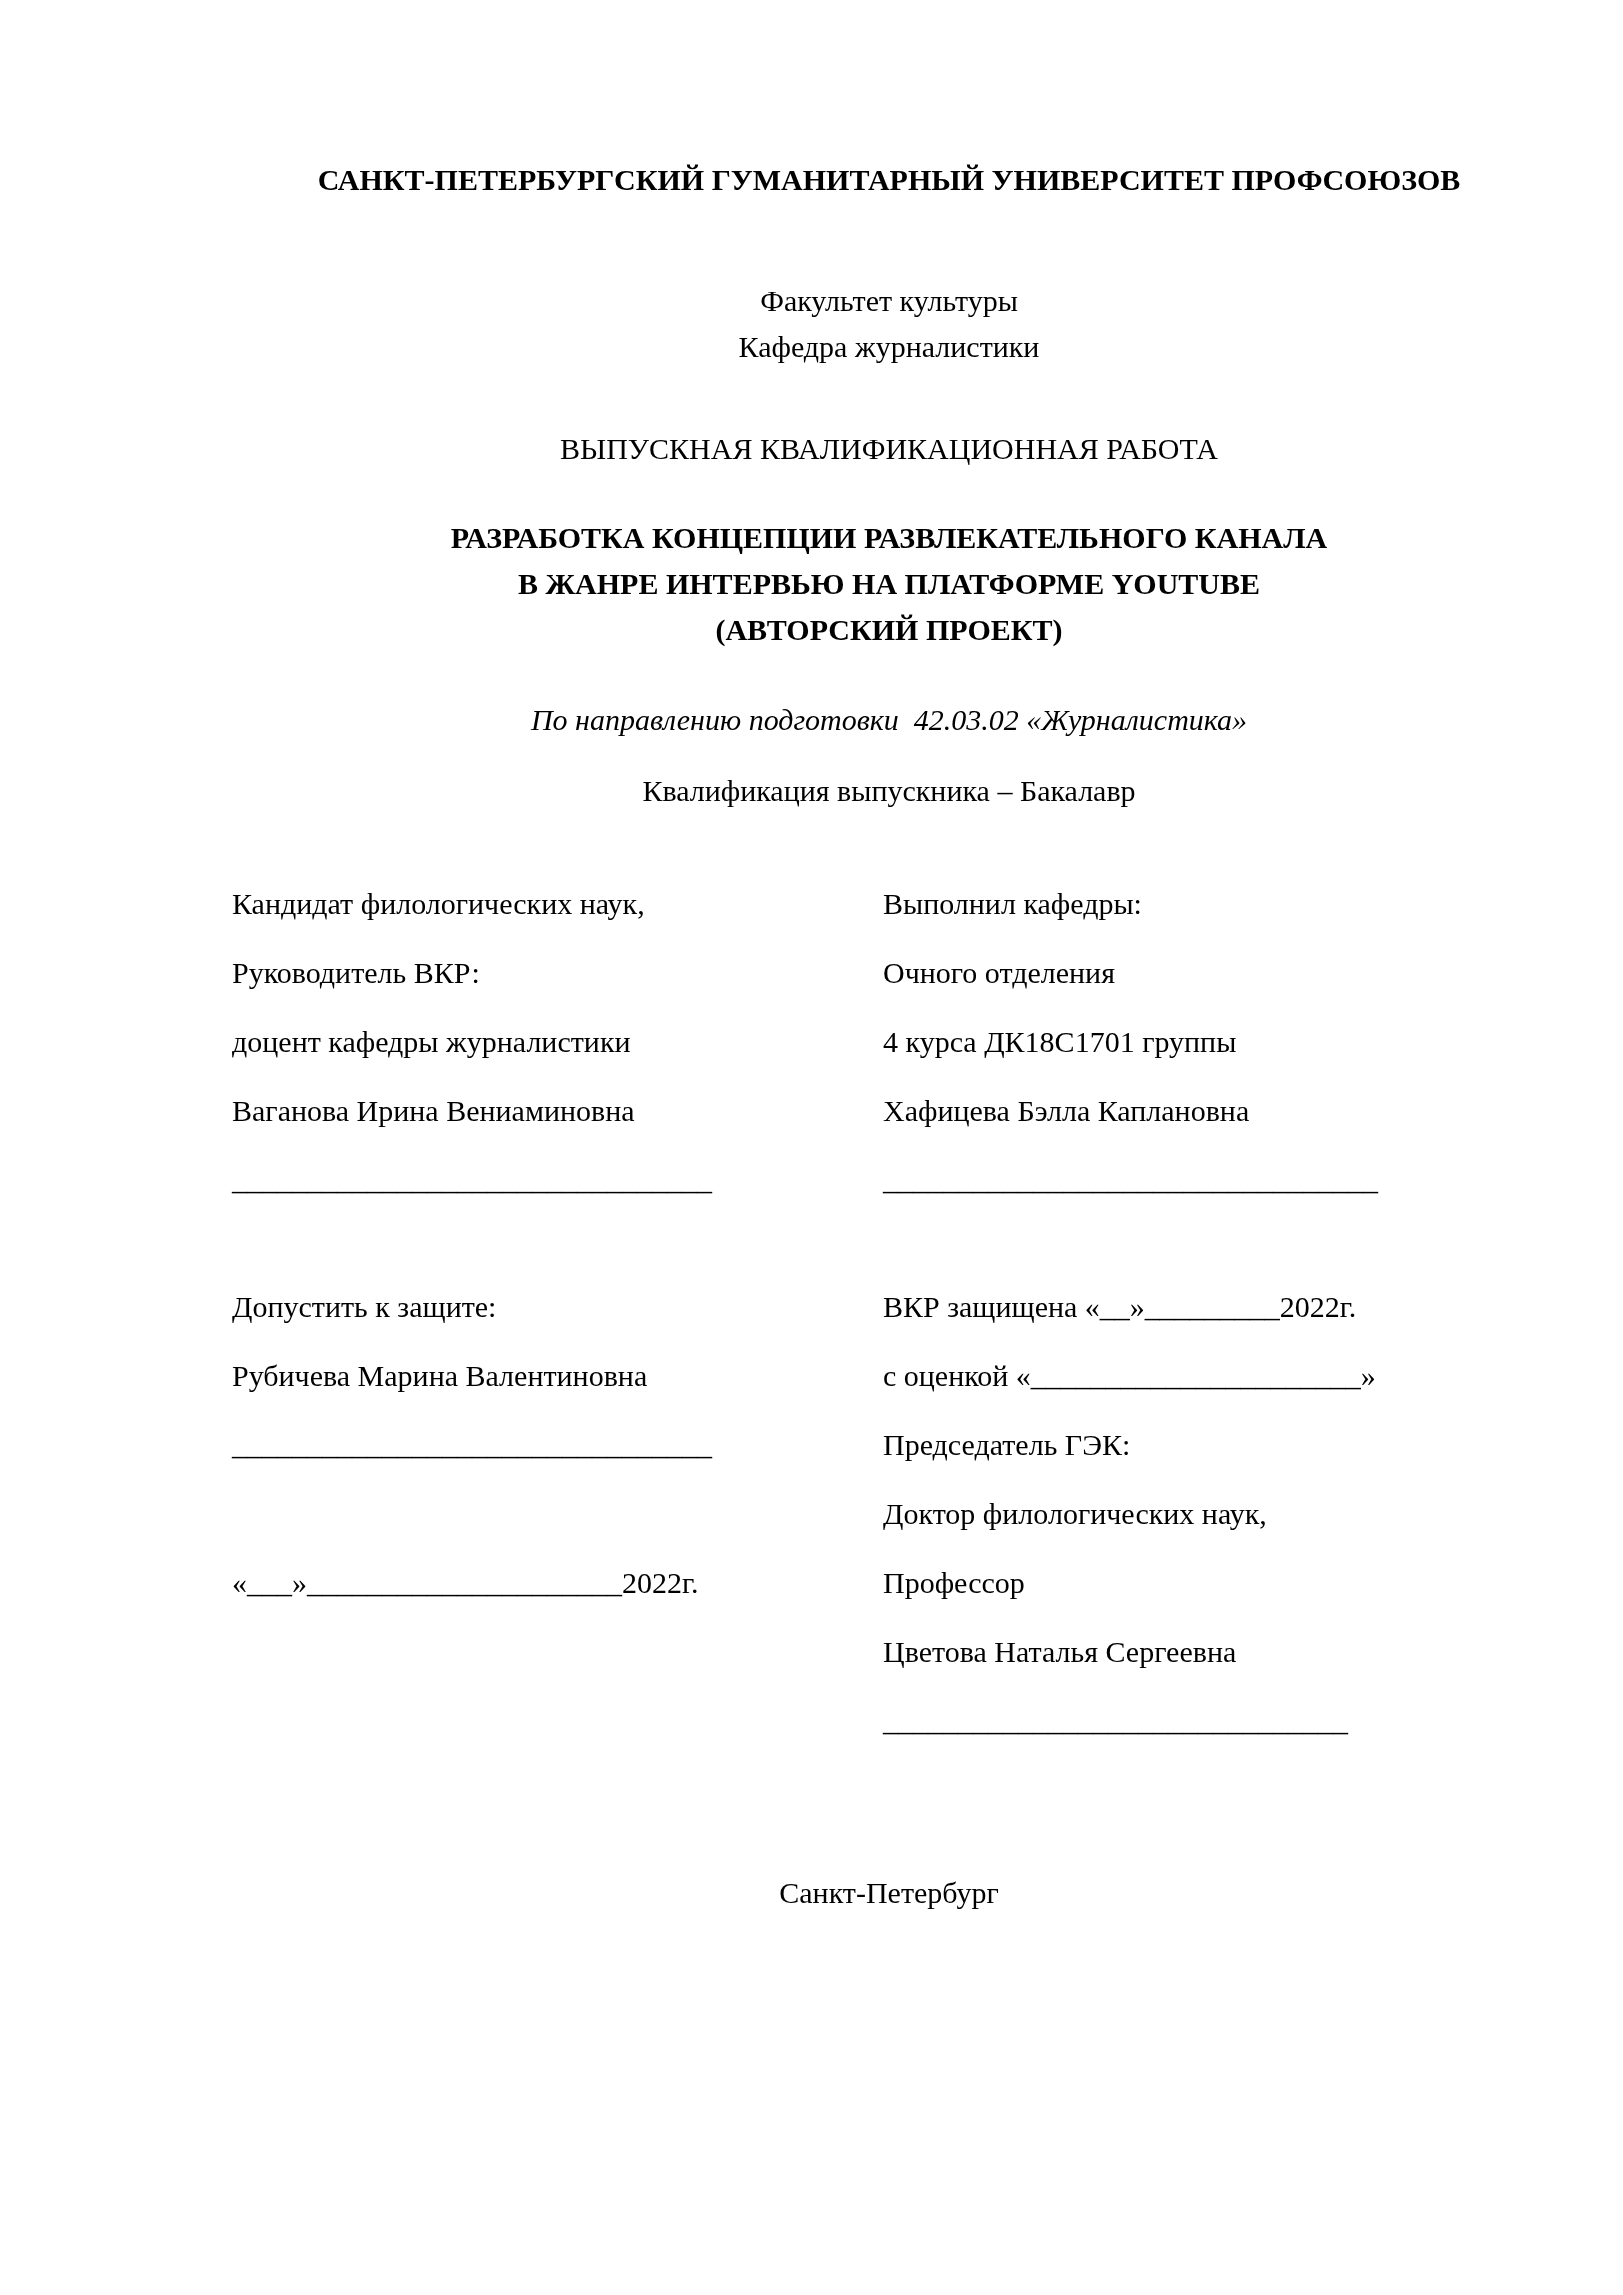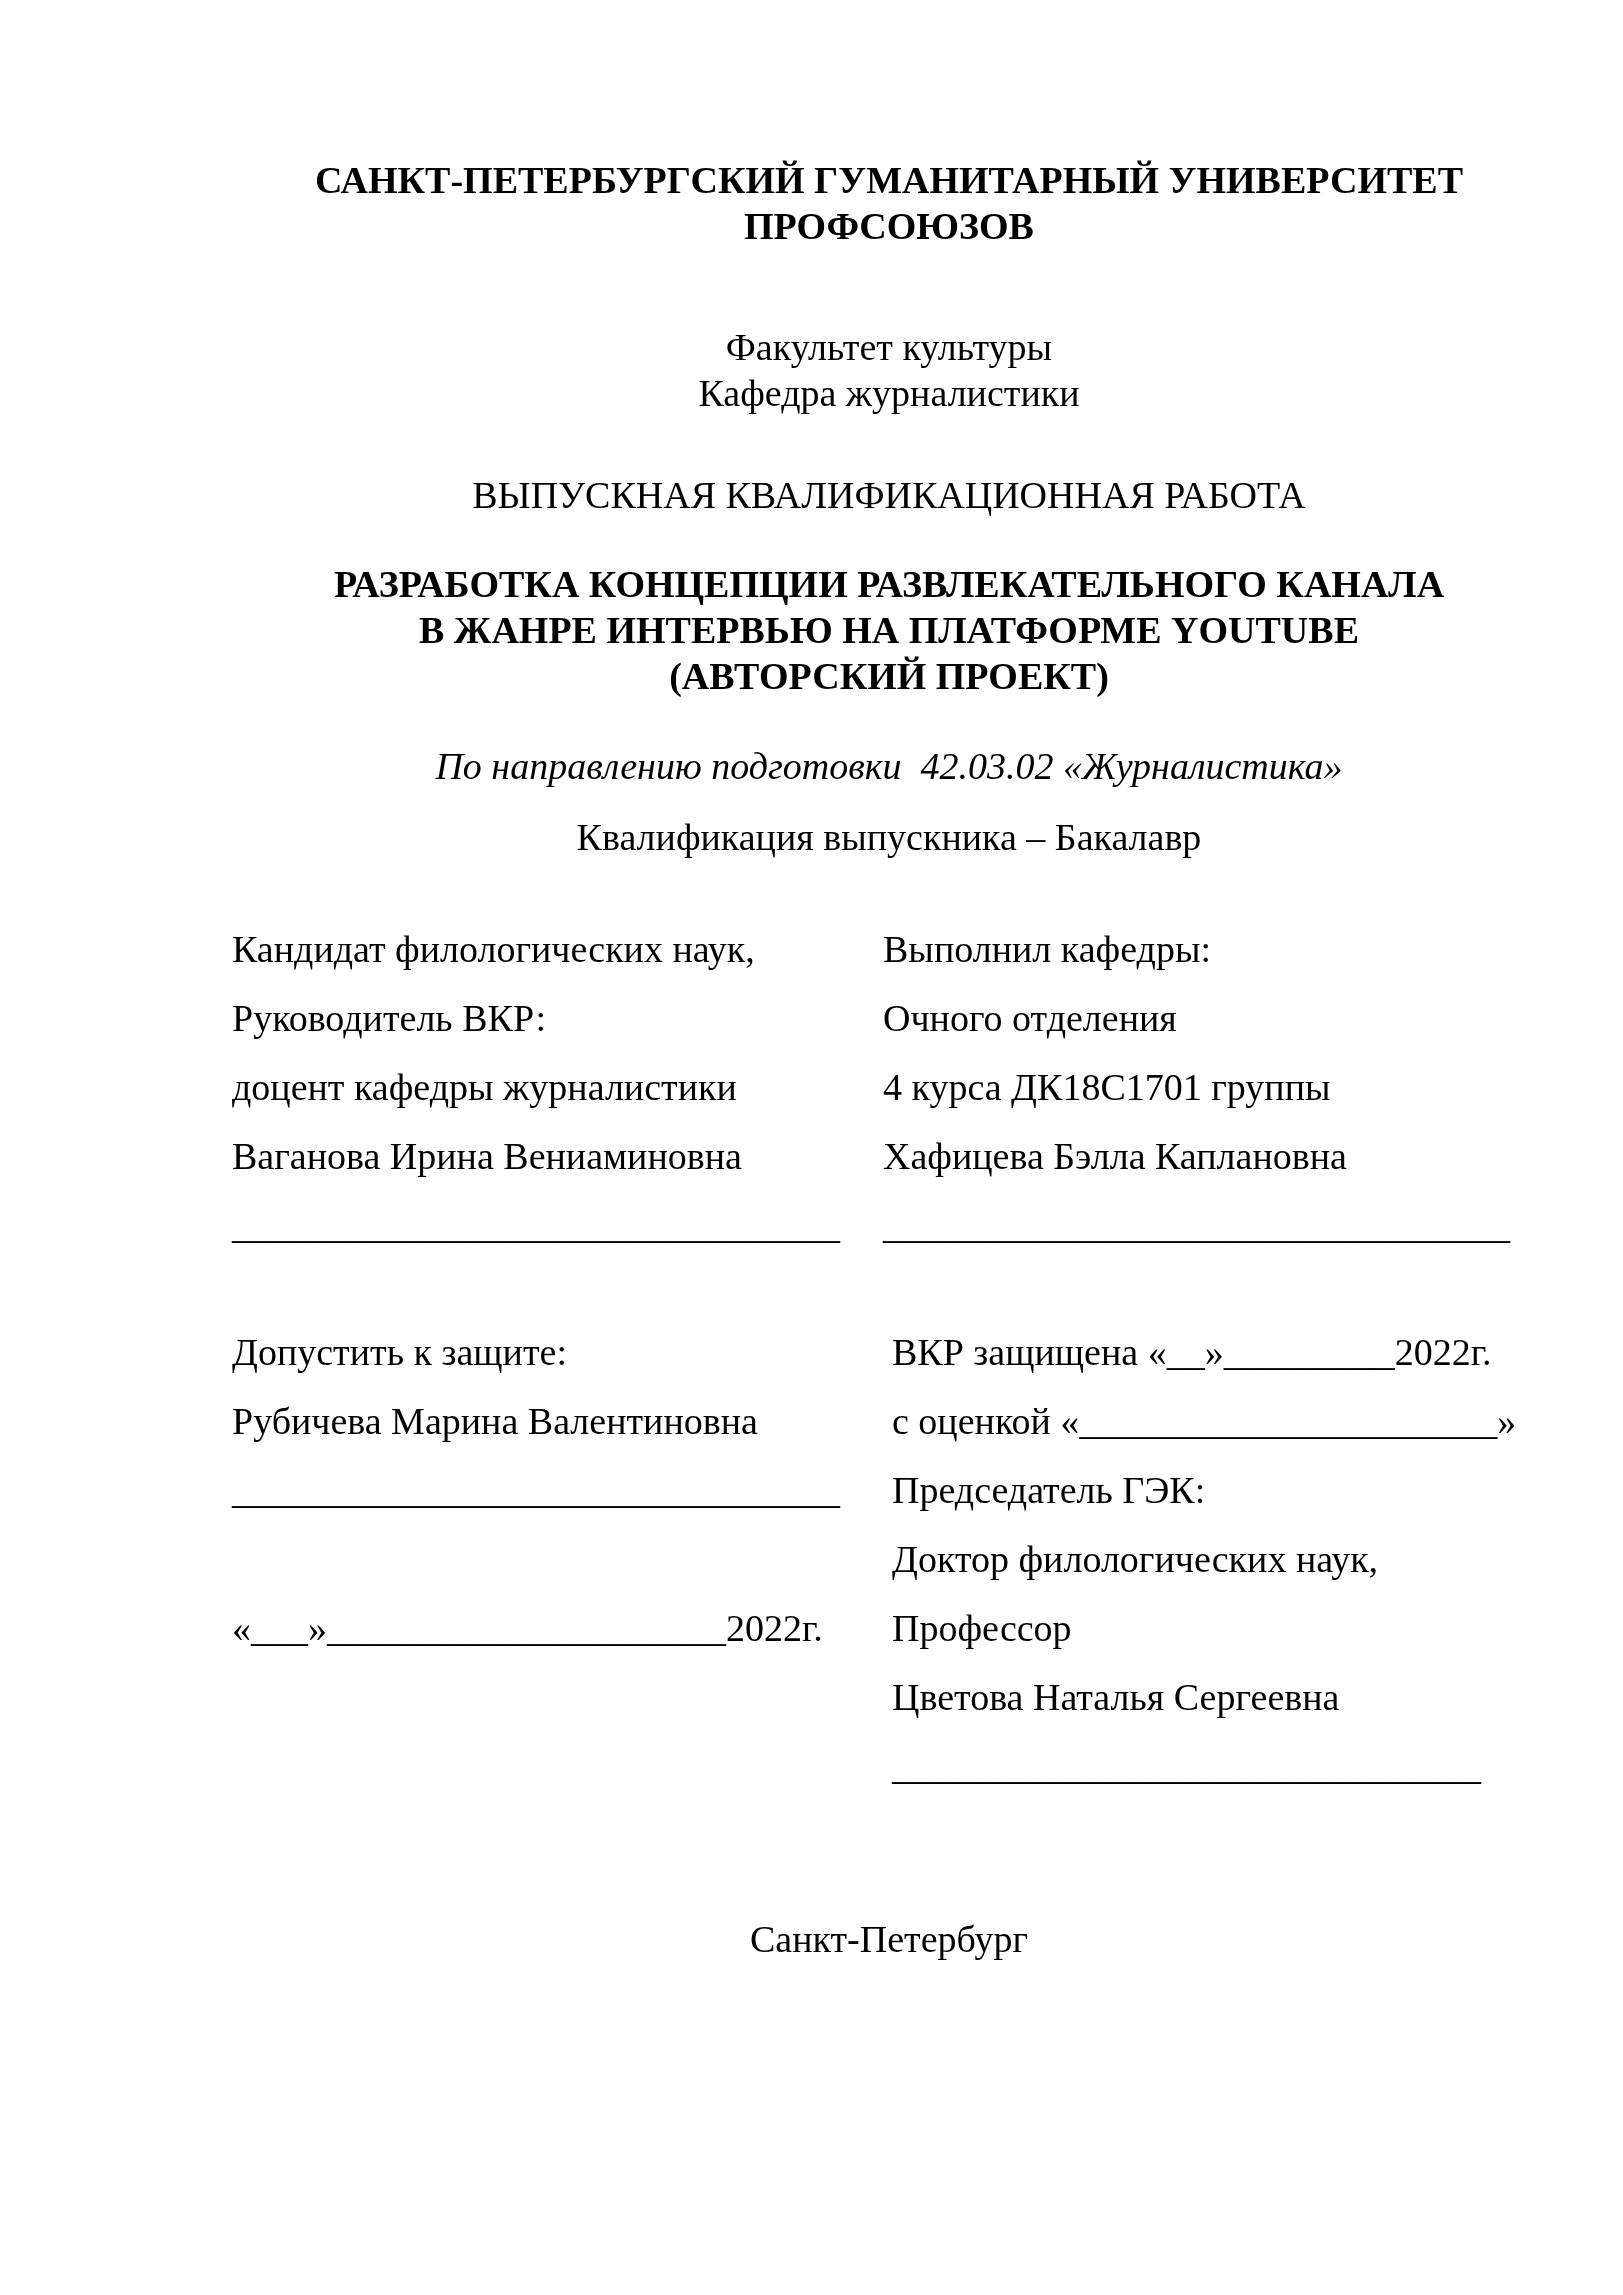--- a/index.html
+++ b/index.html
@@ -9,21 +9,21 @@
   }
   .page {
     position: relative;
     width: 1623px;
     height: 2295px;
     box-sizing: border-box;
     padding: 157px 77px 0 232px;
     background: #ffffff;
     color: #000000;
     font-family: "Liberation Serif", "DejaVu Serif", serif;
-    font-size: 38px;
+    font-size: 30px;
     overflow: hidden;
   }
   .center { text-align: center; }
 
   .university {
     font-weight: bold;
     line-height: 46px;
   }
   .faculty-block {
     margin-top: 75px;
@@ -47,21 +47,21 @@
   }
   .qualification {
     margin-top: 25px;
     line-height: 46px;
   }
 
   .cols {
     display: flex;
   }
   .cols.block1 { margin-top: 55px; }
-  .cols.block2 { margin-top: 58px; gap: 9px; }
+  .cols.block2 { margin-top: 58px; }
   .col-left  { width: 651px; flex: none; }
   .col-right { flex: 1; min-width: 0; }
   .row {
     height: 69px;
     line-height: 69px;
     white-space: nowrap;
   }
 
   .footer-block {
     margin-top: 105px;

